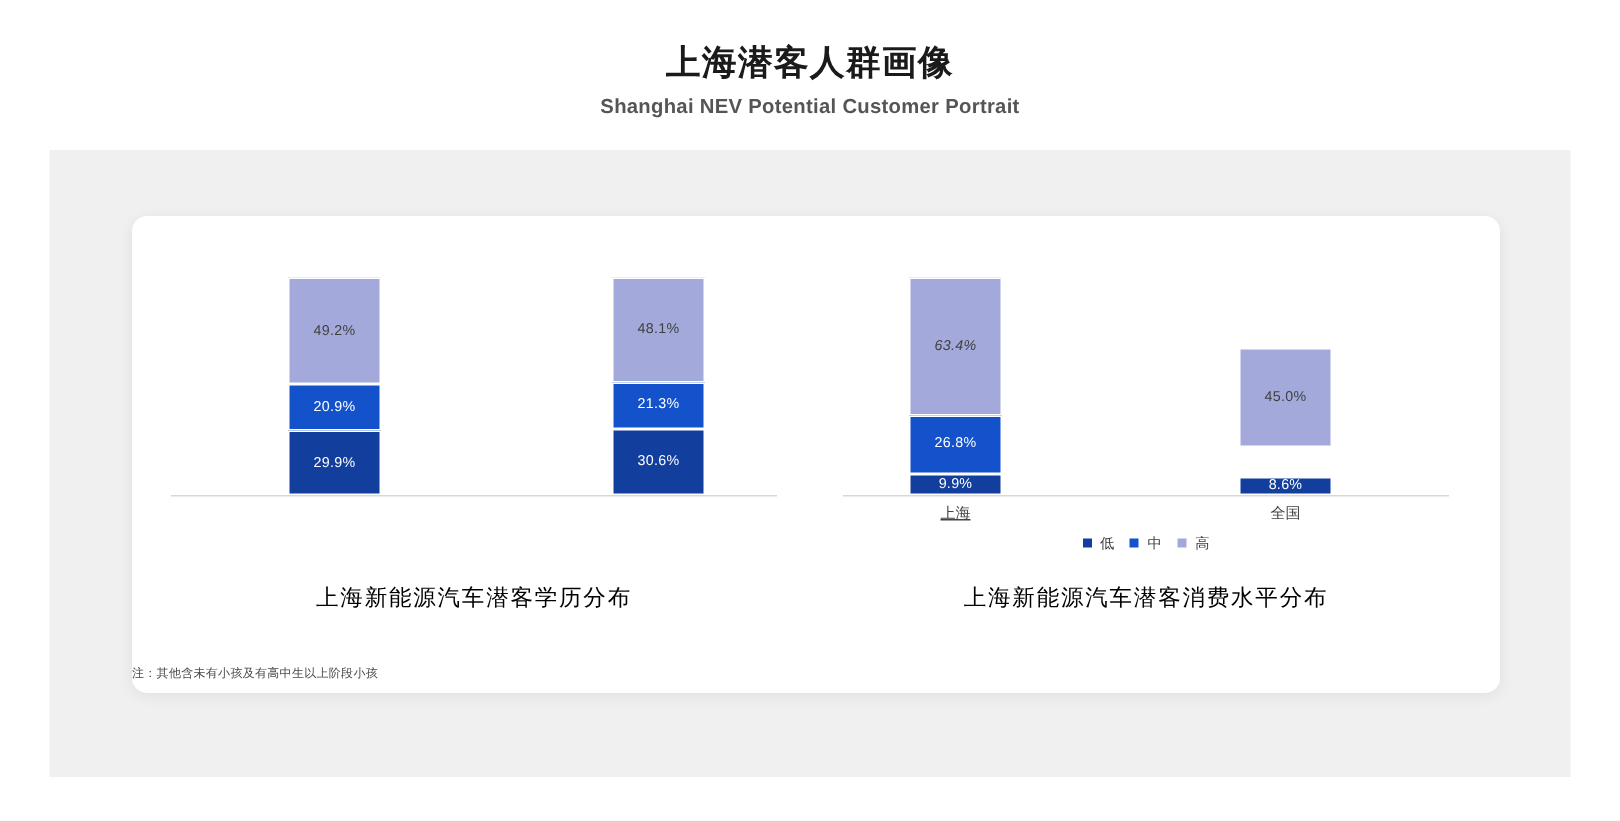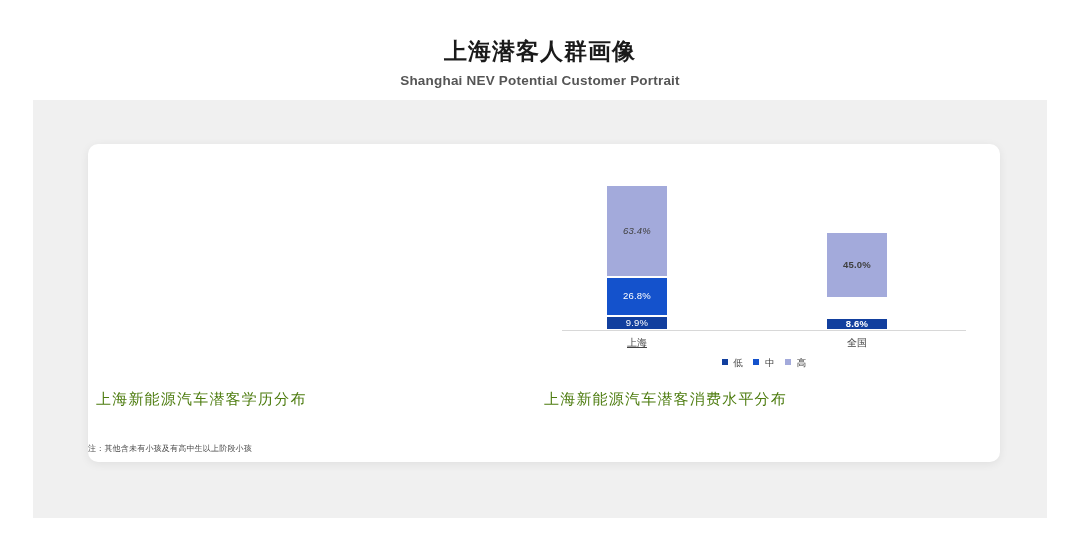--- a/index.html
+++ b/index.html
@@ -18,21 +18,21 @@
   
   .header {
     position: absolute;
     left: 0;
     top: 0;
     width: 1080px;
     text-align: center;
   }
   .main-title {
     margin: 0;
-    padding-top: 36px;
+    padding-top: 26px;
     font-size: 23px;
     font-weight: bold;
     color: #1a1a1a;
     letter-spacing: 1px;
     line-height: 30px;
   }
   .sub-title {
     margin: 0;
     padding-top: 6px;
     font-size: 13.5px;
@@ -99,21 +99,21 @@
     position: absolute;
     bottom: 4px;
     width: 62px;
     display: flex;
     flex-direction: column;
     justify-content: flex-end;
   }
   .chart-block.left  .bar.b1 { left: 96px; }
   .chart-block.left  .bar.b2 { left: 312px; }
   .chart-block.right .bar.b1 { left: 62px; }
-  .chart-block.right .bar.b2 { left: 282px; font-weight: bold; }
+  .chart-block.right .bar.b2 { left: 282px; }
 
   .seg {
     box-sizing: border-box;
     border: 1px solid #ffffff;
     display: flex;
     align-items: center;
     justify-content: center;
     font-size: 9.5px;
     line-height: 1;
     letter-spacing: 0.2px;
@@ -168,23 +168,23 @@
   .sw-low  { background: #123f9e; }
   .sw-mid  { background: #1452cc; }
   .sw-high { background: #a3aadb; }
   .legend-label { vertical-align: middle; }
 
   .chart-caption {
     position: absolute;
     left: 0;
     top: 244px;
     width: 440px;
-    text-align: left;
+    text-align: center;
     font-size: 15px;
-    color: #4d7c0f;
+    color: #000000;
     letter-spacing: 1.2px;
     line-height: 22px;
   }
 
   .footnote {
     position: absolute;
     left: 88px;
     top: 443px;
     font-size: 8px;
     color: #4a4a4a;
@@ -199,20 +199,35 @@
   <h1 class="main-title">上海潜客人群画像</h1>
   <h2 class="sub-title">Shanghai NEV Potential Customer Portrait</h2>
 </div>
 
 <div class="gray-band"></div>
 <div class="white-card"></div>
 
 <div class="charts-row">
 
   <div class="chart-block left">
+    <div class="plot">
+      <div class="axis-line"></div>
+
+      <div class="bar b1">
+        <div class="seg high" style="height: 71.34px;">49.2%</div>
+        <div class="seg mid" style="height: 30.305px;">20.9%</div>
+        <div class="seg low" style="height: 43.355px;">29.9%</div>
+      </div>
+
+      <div class="bar b2">
+        <div class="seg high" style="height: 69.745px;">48.1%</div>
+        <div class="seg mid" style="height: 30.885px;">21.3%</div>
+        <div class="seg low" style="height: 44.37px;">30.6%</div>
+      </div>
+    </div>
 
 
     <div class="chart-caption">上海新能源汽车潜客学历分布</div>
   </div>
 
   <div class="chart-block right">
     <div class="plot">
       <div class="axis-line"></div>
 
       <div class="bar b1">

